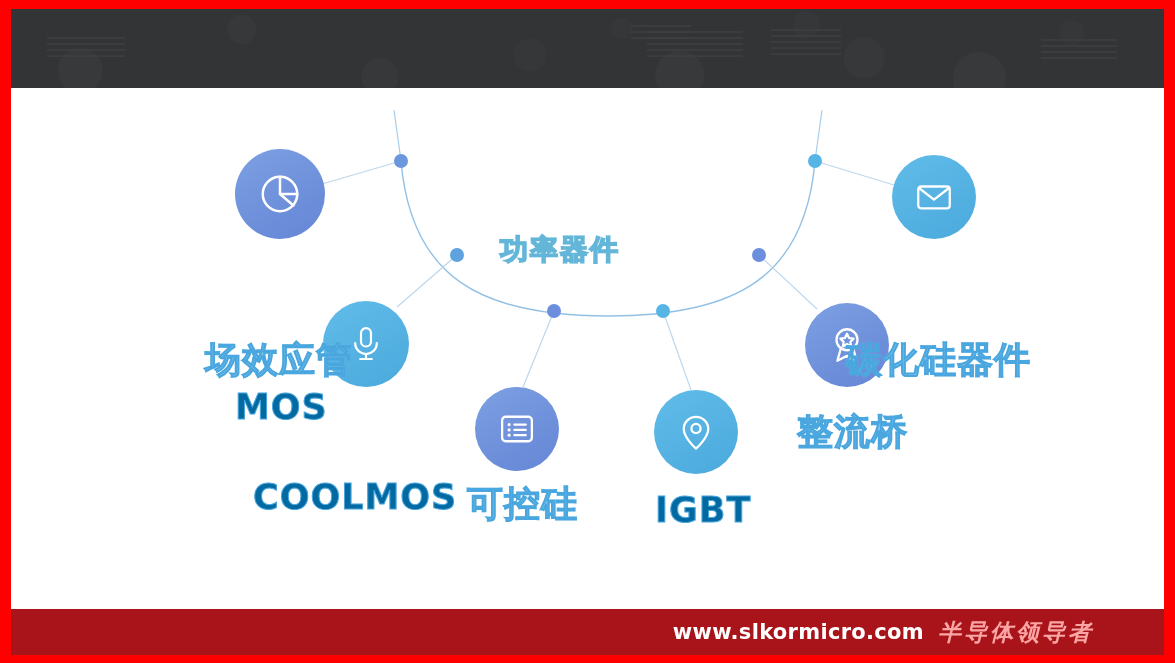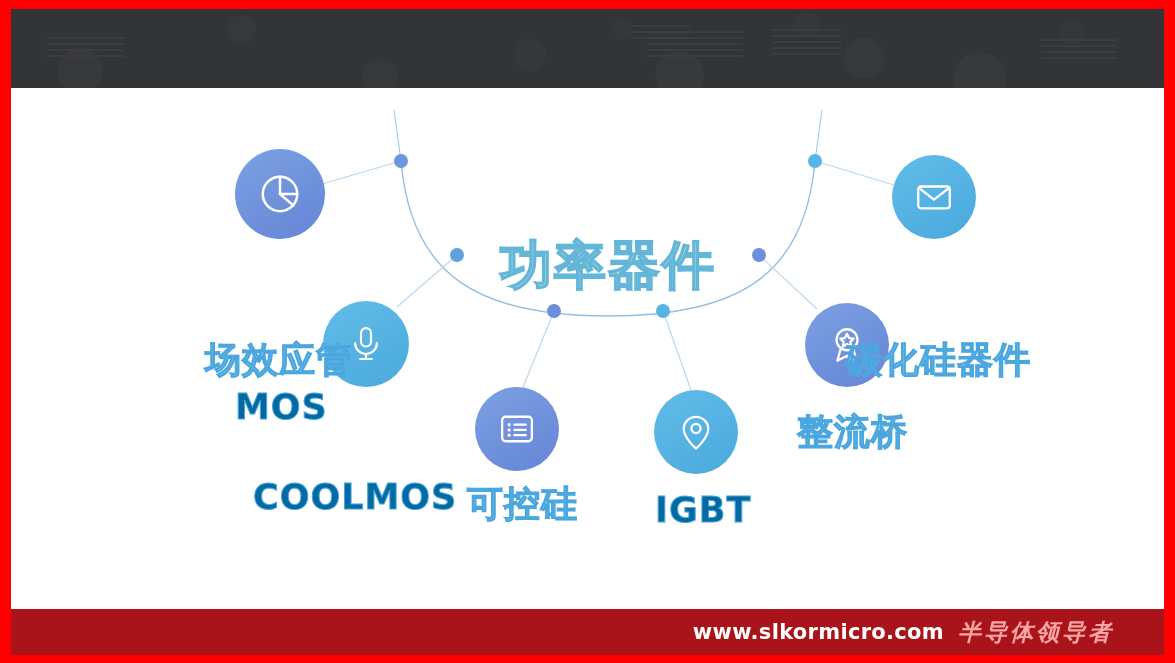--- a/index.html
+++ b/index.html
@@ -105,32 +105,32 @@
     -webkit-text-stroke:1px #4aa6de;
     text-shadow:0 0 1px #bfe2f5;
   }
   .label.cn { font-size:36px; letter-spacing:1px; }
   .label.en { font-size:35px; letter-spacing:1px; color:#0369a1; }
 
   #title {
     position:absolute;
     left:489px; top:143px;
     font-family:"DejaVu Sans","Liberation Sans",sans-serif;
-    font-weight:bold; font-size:52px; letter-spacing:2px;
+    font-weight:bold; font-size:28px; letter-spacing:2px;
     color:#a7ddd3;
     -webkit-text-stroke:1.5px #63b6d8;
     text-shadow:0 0 2px #cbeaf6;
   }
 
   
   #footer {
     position:absolute; left:0; bottom:0; right:0; height:46px;
     background:#a81419;
     display:flex; align-items:center; justify-content:flex-end;
-    padding-right:50px; gap:14px;
+    padding-right:70px; gap:14px;
   }
   #footer-url {
     font-family:"DejaVu Sans","Liberation Sans",sans-serif;
     font-weight:bold; font-size:21px; color:#ffffff; letter-spacing:.3px;
   }
   #footer-cn {
     font-family:"DejaVu Serif","Liberation Serif",serif;
     font-style:italic; font-weight:bold;
     font-size:23px; color:#fca5a5; letter-spacing:3px;
   }

